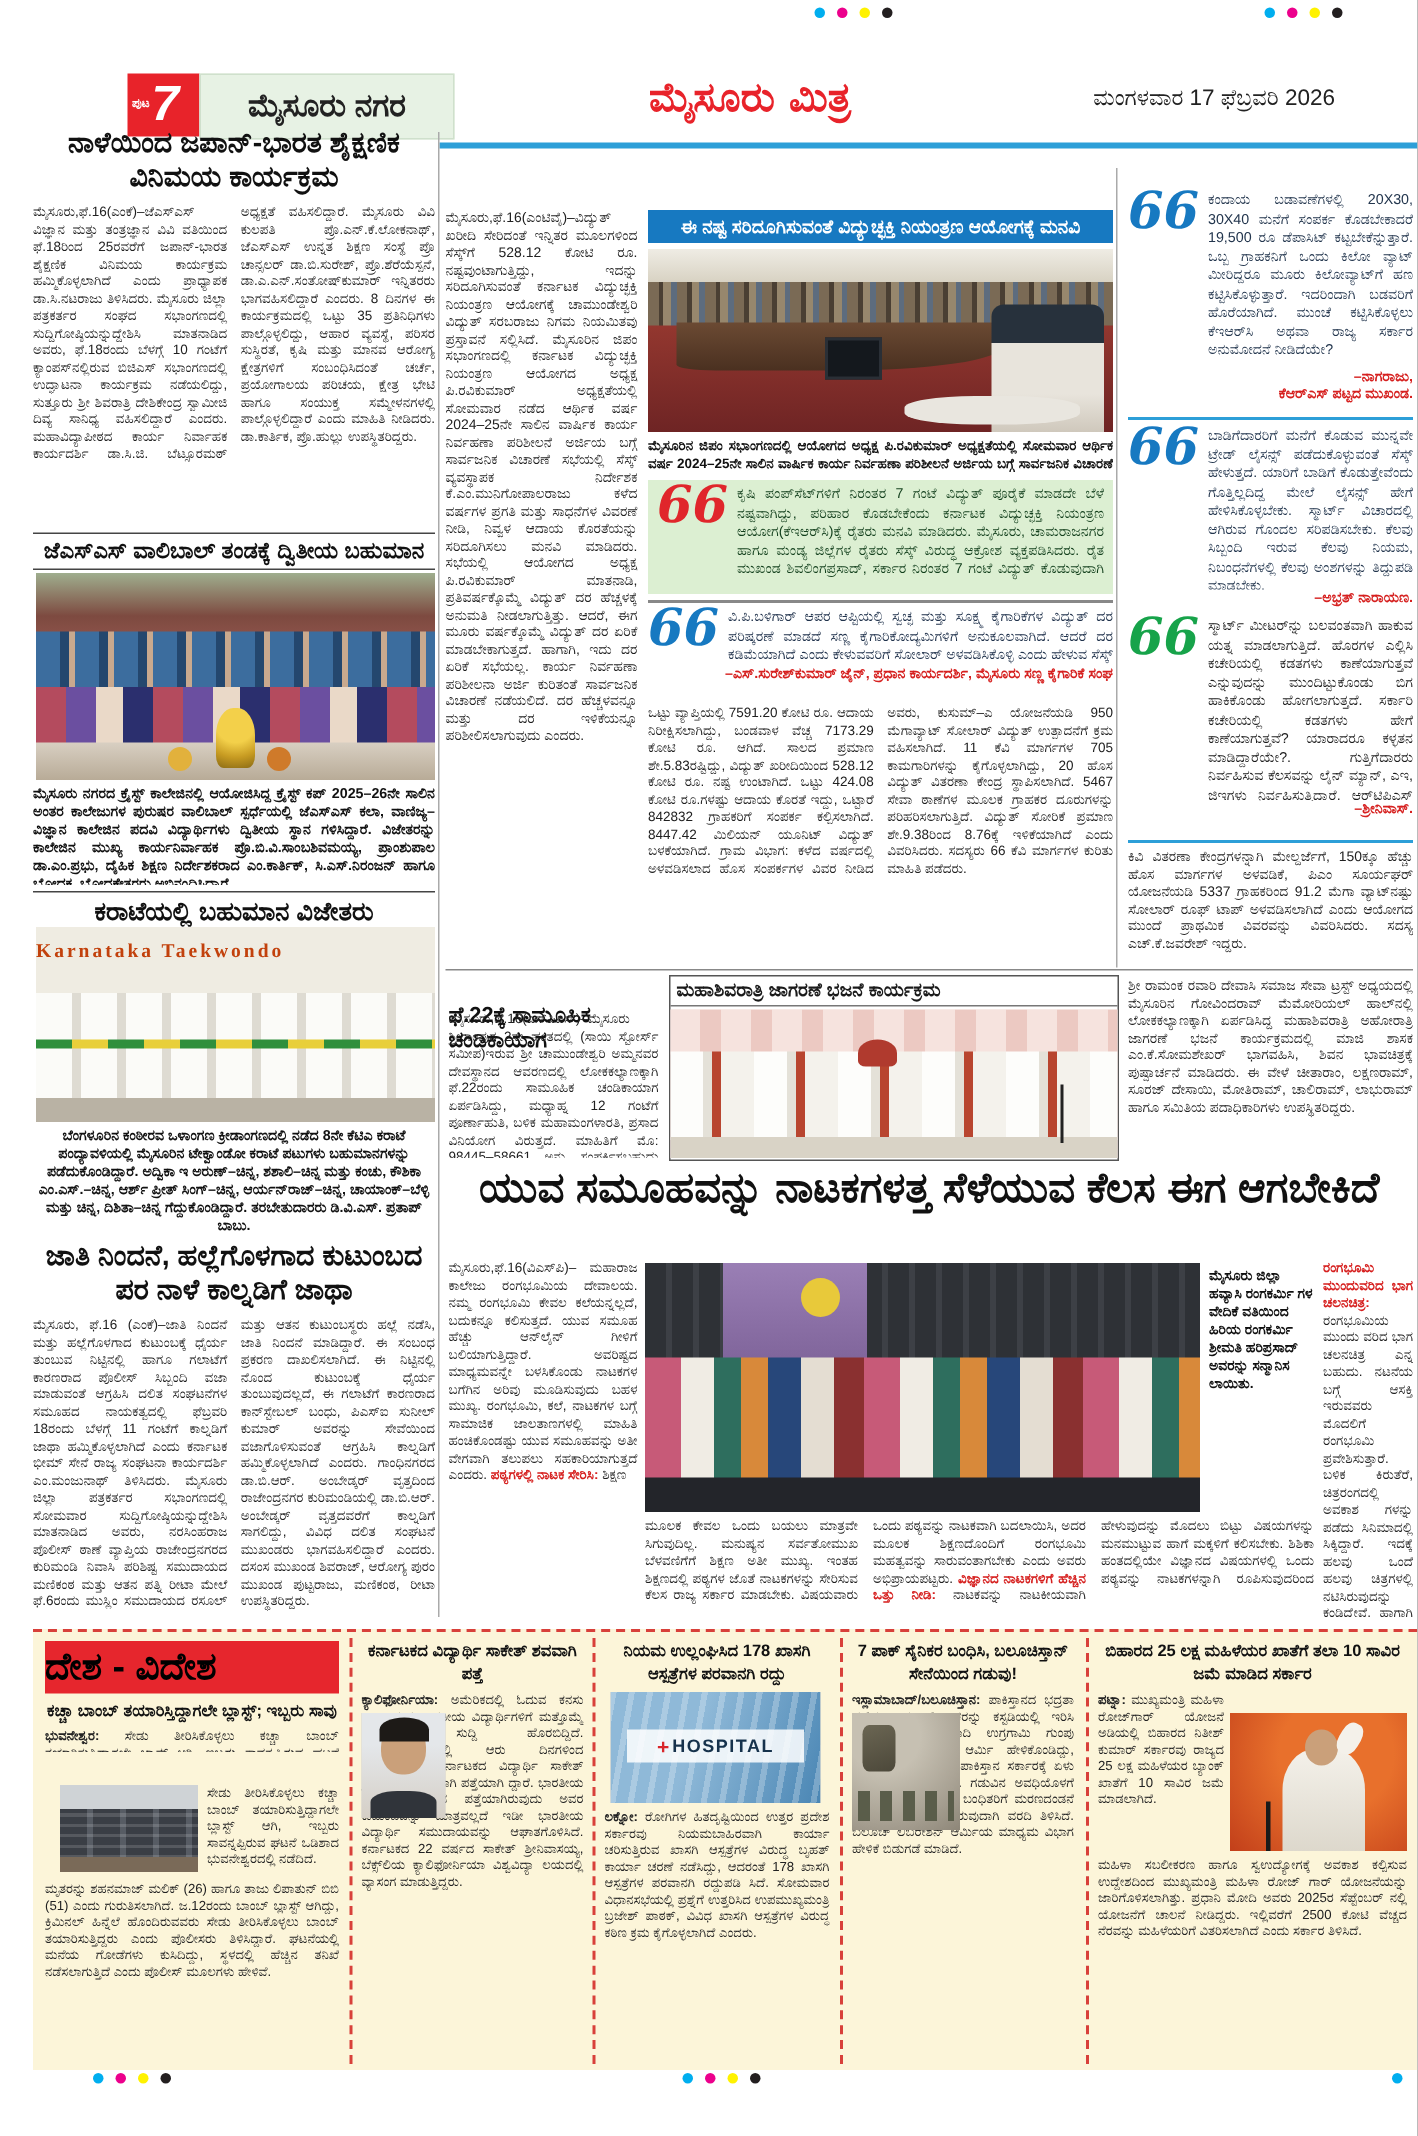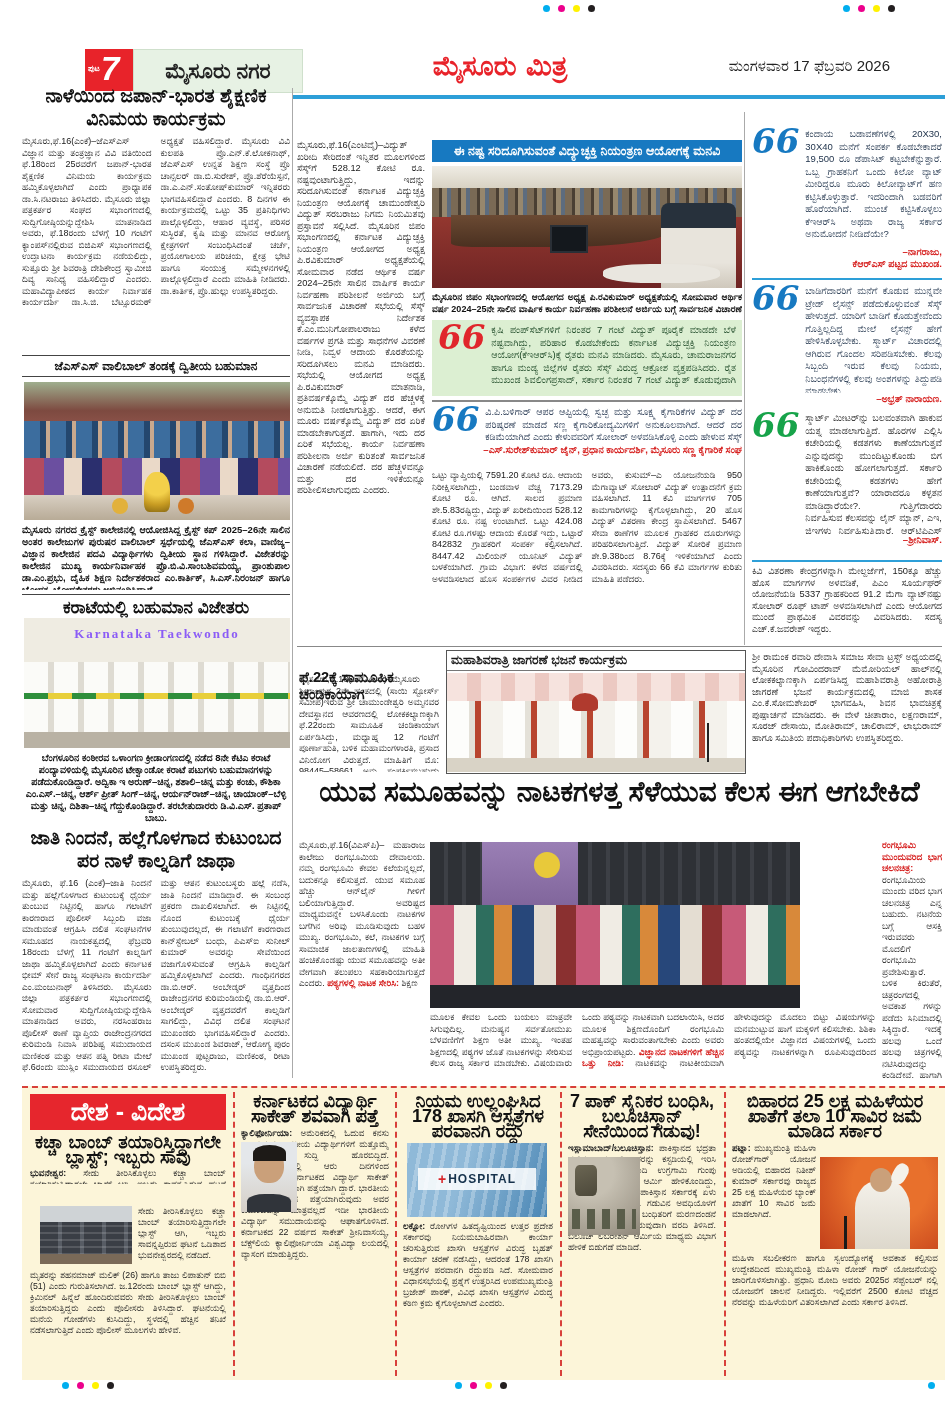--- a/index.html
+++ b/index.html
@@ -16,21 +16,21 @@
   .qmark{font-family:"DejaVu Serif",serif;font-weight:bold;font-style:italic;
          font-size:34px;line-height:22px;float:left;margin:2px 6px 0 0;}
   .quote{font-size:9.5px;line-height:12.5px;text-align:justify;overflow:hidden;}
   .attrib{font-size:9.5px;font-weight:bold;color:#d6201f;text-align:right;}
   .vrule{width:1px;background:#aaa;}
   .hrule{height:1px;background:#888;}
   .photo{position:absolute;overflow:hidden;background:#ccc;}
   .layer{position:absolute;}
   .dashed-sep{position:absolute;width:0;border-left:2px dashed #d8403a;}
   .regdot{position:absolute;width:7px;height:7px;border-radius:50%;}
-  .worldhead{font-size:18px;line-height:15px;font-weight:bold;text-align:center;color:#111;}
+  .worldhead{font-size:11px;line-height:15px;font-weight:bold;text-align:center;color:#111;}
   .worldbody{font-size:8.8px;line-height:11px;text-align:justify;overflow:hidden;color:#222;}
 </style>
 </head>
 <body>
 
 <div class="page">
 
   <div class="regdot" style="left:543px;top:5px;background:#00aeef"></div>
   <div class="regdot" style="left:558px;top:5px;background:#ec008c"></div>
   <div class="regdot" style="left:573px;top:5px;background:#fff200"></div>
@@ -59,35 +59,35 @@
   <div class="abs" style="left:380px;top:50px;width:240px;text-align:center;font-size:27px;font-weight:bold;color:#e8232a;font-family:'DejaVu Serif',serif;">ಮೈಸೂರು ಮಿತ್ರ</div>
   <div class="abs" style="left:660px;top:57px;width:230px;text-align:right;font-size:15px;font-weight:normal;color:#222;">ಮಂಗಳವಾರ 17 ಫೆಬ್ರವರಿ 2026</div>
   <div class="abs" style="left:293px;top:95px;width:652px;height:4px;background:#2d9fd8;"></div>
 
   <div class="vrule abs" style="left:292px;top:88px;height:990px;"></div>
   <div class="vrule abs" style="left:744px;top:112px;height:533px;"></div>
 
   <div class="abs hl" style="left:22px;top:84px;width:268px;font-size:19px;line-height:23px;">ನಾಳೆಯಿಂದ ಜಪಾನ್-ಭಾರತ ಶೈಕ್ಷಣಿಕ ವಿನಿಮಯ ಕಾರ್ಯಕ್ರಮ</div>
   <div class="abs bt cols2" style="left:22px;top:136px;width:268px;height:212px;">ಮೈಸೂರು,ಫೆ.16(ಎಂಕೆ)–ಜೆಎಸ್‌ಎಸ್ ವಿಜ್ಞಾನ ಮತ್ತು ತಂತ್ರಜ್ಞಾನ ವಿವಿ ವತಿಯಿಂದ ಫೆ.18ರಿಂದ 25ರವರೆಗೆ ಜಪಾನ್-ಭಾರತ ಶೈಕ್ಷಣಿಕ ವಿನಿಮಯ ಕಾರ್ಯಕ್ರಮ ಹಮ್ಮಿಕೊಳ್ಳಲಾಗಿದೆ ಎಂದು ಪ್ರಾಧ್ಯಾಪಕ ಡಾ.ಸಿ.ನಟರಾಜು ತಿಳಿಸಿದರು. ಮೈಸೂರು ಜಿಲ್ಲಾ ಪತ್ರಕರ್ತರ ಸಂಘದ ಸಭಾಂಗಣದಲ್ಲಿ ಸುದ್ದಿಗೋಷ್ಠಿಯನ್ನುದ್ದೇಶಿಸಿ ಮಾತನಾಡಿದ ಅವರು, ಫೆ.18ರಂದು ಬೆಳಗ್ಗೆ 10 ಗಂಟೆಗೆ ಕ್ಯಾಂಪಸ್‌ನಲ್ಲಿರುವ ಬಿಜಿಎಸ್ ಸಭಾಂಗಣದಲ್ಲಿ ಉದ್ಘಾಟನಾ ಕಾರ್ಯಕ್ರಮ ನಡೆಯಲಿದ್ದು, ಸುತ್ತೂರು ಶ್ರೀ ಶಿವರಾತ್ರಿ ದೇಶಿಕೇಂದ್ರ ಸ್ವಾಮೀಜಿ ದಿವ್ಯ ಸಾನಿಧ್ಯ ವಹಿಸಲಿದ್ದಾರೆ ಎಂದರು. ಮಹಾವಿದ್ಯಾಪೀಠದ ಕಾರ್ಯ ನಿರ್ವಾಹಕ ಕಾರ್ಯದರ್ಶಿ ಡಾ.ಸಿ.ಜಿ. ಬೆಟ್ಸೂರಮಠ್ ಅಧ್ಯಕ್ಷತೆ ವಹಿಸಲಿದ್ದಾರೆ. ಮೈಸೂರು ವಿವಿ ಕುಲಪತಿ ಪ್ರೊ.ಎನ್.ಕೆ.ಲೋಕನಾಥ್, ಜೆಎಸ್‌ಎಸ್ ಉನ್ನತ ಶಿಕ್ಷಣ ಸಂಸ್ಥೆ ಪ್ರೊ ಚಾನ್ಸಲರ್ ಡಾ.ಬಿ.ಸುರೇಶ್, ಪ್ರೊ.ಶೆರೆಯೆಸ್ಪನೆ, ಡಾ.ಎ.ಎನ್.ಸಂತೋಷ್‌ಕುಮಾರ್ ಇನ್ನಿತರರು ಭಾಗವಹಿಸಲಿದ್ದಾರೆ ಎಂದರು. 8 ದಿನಗಳ ಈ ಕಾರ್ಯಕ್ರಮದಲ್ಲಿ ಒಟ್ಟು 35 ಪ್ರತಿನಿಧಿಗಳು ಪಾಲ್ಗೊಳ್ಳಲಿದ್ದು, ಆಹಾರ ವ್ಯವಸ್ಥೆ, ಪರಿಸರ ಸುಸ್ಥಿರತೆ, ಕೃಷಿ ಮತ್ತು ಮಾನವ ಆರೋಗ್ಯ ಕ್ಷೇತ್ರಗಳಿಗೆ ಸಂಬಂಧಿಸಿದಂತೆ ಚರ್ಚೆ, ಪ್ರಯೋಗಾಲಯ ಪರಿಚಯ, ಕ್ಷೇತ್ರ ಭೇಟಿ ಹಾಗೂ ಸಂಯುಕ್ತ ಸಮ್ಮೇಳನಗಳಲ್ಲಿ ಪಾಲ್ಗೊಳ್ಳಲಿದ್ದಾರೆ ಎಂದು ಮಾಹಿತಿ ನೀಡಿದರು. ಡಾ.ಕಾರ್ತಿಕ, ಪ್ರೊ.ಹುಲ್ಲು ಉಪಸ್ಥಿತರಿದ್ದರು.</div>
 
-  <div class="abs hl" style="left:22px;top:355px;width:268px;font-size:12px;border-top:1px solid #444;border-bottom:1px solid #444;padding:3px 0;">ಜೆಎಸ್‌ಎಸ್ ವಾಲಿಬಾಲ್ ತಂಡಕ್ಕೆ ದ್ವಿತೀಯ ಬಹುಮಾನ</div>
+  <div class="abs hl" style="left:22px;top:355px;width:268px;font-size:15px;border-top:1px solid #444;border-bottom:1px solid #444;padding:3px 0;">ಜೆಎಸ್‌ಎಸ್ ವಾಲಿಬಾಲ್ ತಂಡಕ್ಕೆ ದ್ವಿತೀಯ ಬಹುಮಾನ</div>
   <div class="photo" style="left:24px;top:382px;width:266px;height:138px;">
     <div class="layer" style="left:0;top:0;width:100%;height:30%;background:linear-gradient(180deg,#9fae8e 0%,#7d4a40 70%,#8a5148 100%);"></div>
     <div class="layer" style="left:0;top:28%;width:100%;height:30%;background:repeating-linear-gradient(90deg,#3c6d9e 0 16px,#24476e 16px 22px,#c9a98e 22px 26px);"></div>
     <div class="layer" style="left:0;top:55%;width:100%;height:28%;background:repeating-linear-gradient(90deg,#b44b5e 0 20px,#6b4fa0 20px 40px,#ead9c8 40px 58px,#2b2f6e 58px 78px);"></div>
     <div class="layer" style="left:0;bottom:0;width:100%;height:18%;background:linear-gradient(180deg,#d8cfc2,#b8ab97);"></div>
     <div class="layer" style="left:45%;bottom:6%;width:26px;height:40px;background:radial-gradient(circle at 50% 25%,#f3d04a 0 40%,#c79b22 70%,#8a6a14);border-radius:45% 45% 20% 20%;"></div>
     <div class="layer" style="left:33%;bottom:4%;width:16px;height:16px;border-radius:50%;background:#e2b13c;"></div>
     <div class="layer" style="left:58%;bottom:4%;width:16px;height:16px;border-radius:50%;background:#cf7a2a;"></div>
   </div>
   <div class="abs cap" style="left:22px;top:524px;width:268px;height:66px;">ಮೈಸೂರು ನಗರದ ಕ್ರೈಸ್ಟ್ ಕಾಲೇಜಿನಲ್ಲಿ ಆಯೋಜಿಸಿದ್ದ ಕ್ರೈಸ್ಟ್ ಕಪ್ 2025–26ನೇ ಸಾಲಿನ ಅಂತರ ಕಾಲೇಜುಗಳ ಪುರುಷರ ವಾಲಿಬಾಲ್ ಸ್ಪರ್ಧೆಯಲ್ಲಿ ಜೆಎಸ್‌ಎಸ್ ಕಲಾ, ವಾಣಿಜ್ಯ–ವಿಜ್ಞಾನ ಕಾಲೇಜಿನ ಪದವಿ ವಿದ್ಯಾರ್ಥಿಗಳು ದ್ವಿತೀಯ ಸ್ಥಾನ ಗಳಿಸಿದ್ದಾರೆ. ವಿಜೇತರನ್ನು ಕಾಲೇಜಿನ ಮುಖ್ಯ ಕಾರ್ಯನಿರ್ವಾಹಕ ಪ್ರೊ.ಬಿ.ವಿ.ಸಾಂಬಶಿವಮಯ್ಯ, ಪ್ರಾಂಶುಪಾಲ ಡಾ.ಎಂ.ಪ್ರಭು, ದೈಹಿಕ ಶಿಕ್ಷಣ ನಿರ್ದೇಶಕರಾದ ಎಂ.ಕಾರ್ತಿಕ್, ಸಿ.ಎಸ್.ನಿರಂಜನ್ ಹಾಗೂ ಬೋಧಕ, ಬೋಧಕೇತರರು ಅಭಿನಂದಿಸಿದ್ದಾರೆ.</div>
 
   <div class="abs hl" style="left:22px;top:594px;width:268px;font-size:17px;border-top:1px solid #444;padding-top:3px;">ಕರಾಟೆಯಲ್ಲಿ ಬಹುಮಾನ ವಿಜೇತರು</div>
   <div class="photo" style="left:24px;top:618px;width:266px;height:130px;background:#efece2;">
-    <div class="layer" style="left:0;top:8px;width:100%;text-align:center;font-family:'Liberation Serif',serif;font-size:13px;font-weight:bold;color:#8b5cf6;letter-spacing:2px;">Karnataka Taekwondo</div>
+    <div class="layer" style="left:0;top:8px;width:100%;text-align:left;font-family:'Liberation Serif',serif;font-size:13px;font-weight:bold;color:#c2410c;letter-spacing:2px;">Karnataka Taekwondo</div>
     <div class="layer" style="left:0;top:34%;width:100%;height:56%;background:repeating-linear-gradient(90deg,#fbfbf8 0 24px,#dedbd2 24px 30px);"></div>
     <div class="layer" style="left:0;top:58%;width:100%;height:6px;background:repeating-linear-gradient(90deg,#2f8f3c 0 24px,#e8cf3a 24px 48px);"></div>
     <div class="layer" style="left:0;bottom:0;width:100%;height:12%;background:#b9b2a4;"></div>
   </div>
   <div class="abs cap" style="left:22px;top:752px;width:268px;height:70px;text-align:center;">ಬೆಂಗಳೂರಿನ ಕಂಠೀರವ ಒಳಾಂಗಣ ಕ್ರೀಡಾಂಗಣದಲ್ಲಿ ನಡೆದ 8ನೇ ಕೆಟಿಎ ಕರಾಟೆ ಪಂದ್ಯಾವಳಿಯಲ್ಲಿ ಮೈಸೂರಿನ ಟೇಕ್ವಾಂಡೋ ಕರಾಟೆ ಪಟುಗಳು ಬಹುಮಾನಗಳನ್ನು ಪಡೆದುಕೊಂಡಿದ್ದಾರೆ. ಅದ್ವಿಕಾ ಇ ಅರುಣ್–ಚಿನ್ನ, ಶಶಾಲಿ–ಚಿನ್ನ ಮತ್ತು ಕಂಚು, ಕೌಶಿಕಾ ಎಂ.ಎಸ್.–ಚಿನ್ನ, ಆರ್ಶ್ ಪ್ರೀತ್ ಸಿಂಗ್–ಚಿನ್ನ, ಆರ್ಯನ್‌ರಾಜ್–ಚಿನ್ನ, ಚಾಯಾಂಕ್–ಬೆಳ್ಳಿ ಮತ್ತು ಚಿನ್ನ, ದಿಶಿತಾ–ಚಿನ್ನ ಗೆದ್ದುಕೊಂಡಿದ್ದಾರೆ. ತರಬೇತುದಾರರು ಡಿ.ವಿ.ಎಸ್. ಪ್ರತಾಪ್ ಬಾಬು.</div>
 
   <div class="abs hl" style="left:22px;top:826px;width:268px;font-size:19px;line-height:23px;">ಜಾತಿ ನಿಂದನೆ, ಹಲ್ಲೆಗೊಳಗಾದ ಕುಟುಂಬದ ಪರ ನಾಳೆ ಕಾಲ್ನಡಿಗೆ ಜಾಥಾ</div>
   <div class="abs bt cols2" style="left:22px;top:878px;width:268px;height:200px;">ಮೈಸೂರು, ಫೆ.16 (ಎಂಕೆ)–ಜಾತಿ ನಿಂದನೆ ಮತ್ತು ಹಲ್ಲೆಗೊಳಗಾದ ಕುಟುಂಬಕ್ಕೆ ಧೈರ್ಯ ತುಂಬುವ ನಿಟ್ಟಿನಲ್ಲಿ ಹಾಗೂ ಗಲಾಟೆಗೆ ಕಾರಣರಾದ ಪೊಲೀಸ್ ಸಿಬ್ಬಂದಿ ವಜಾ ಮಾಡುವಂತೆ ಆಗ್ರಹಿಸಿ ದಲಿತ ಸಂಘಟನೆಗಳ ಸಮೂಹದ ನಾಯಕತ್ವದಲ್ಲಿ ಫೆಬ್ರವರಿ 18ರಂದು ಬೆಳಗ್ಗೆ 11 ಗಂಟೆಗೆ ಕಾಲ್ನಡಿಗೆ ಜಾಥಾ ಹಮ್ಮಿಕೊಳ್ಳಲಾಗಿದೆ ಎಂದು ಕರ್ನಾಟಕ ಭೀಮ್ ಸೇನೆ ರಾಜ್ಯ ಸಂಘಟನಾ ಕಾರ್ಯದರ್ಶಿ ಎಂ.ಮಂಜುನಾಥ್ ತಿಳಿಸಿದರು. ಮೈಸೂರು ಜಿಲ್ಲಾ ಪತ್ರಕರ್ತರ ಸಭಾಂಗಣದಲ್ಲಿ ಸೋಮವಾರ ಸುದ್ದಿಗೋಷ್ಠಿಯನ್ನುದ್ದೇಶಿಸಿ ಮಾತನಾಡಿದ ಅವರು, ನರಸಿಂಹರಾಜ ಪೊಲೀಸ್ ಠಾಣೆ ವ್ಯಾಪ್ತಿಯ ರಾಜೇಂದ್ರನಗರದ ಕುರಿಮಂಡಿ ನಿವಾಸಿ ಪರಿಶಿಷ್ಟ ಸಮುದಾಯದ ಮಣಿಕಂಠ ಮತ್ತು ಆತನ ಪತ್ನಿ ರೀಟಾ ಮೇಲೆ ಫೆ.6ರಂದು ಮುಸ್ಲಿಂ ಸಮುದಾಯದ ರಸೂಲ್ ಮತ್ತು ಆತನ ಕುಟುಂಬಸ್ಥರು ಹಲ್ಲೆ ನಡೆಸಿ, ಜಾತಿ ನಿಂದನೆ ಮಾಡಿದ್ದಾರೆ. ಈ ಸಂಬಂಧ ಪ್ರಕರಣ ದಾಖಲಿಸಲಾಗಿದೆ. ಈ ನಿಟ್ಟಿನಲ್ಲಿ ನೊಂದ ಕುಟುಂಬಕ್ಕೆ ಧೈರ್ಯ ತುಂಬುವುದಲ್ಲದೆ, ಈ ಗಲಾಟೆಗೆ ಕಾರಣರಾದ ಕಾನ್‌ಸ್ಟೇಬಲ್ ಬಂಧು, ಪಿಎಸ್‌ಐ ಸುನೀಲ್ ಕುಮಾರ್ ಅವರನ್ನು ಸೇವೆಯಿಂದ ವಜಾಗೊಳಿಸುವಂತೆ ಆಗ್ರಹಿಸಿ ಕಾಲ್ನಡಿಗೆ ಹಮ್ಮಿಕೊಳ್ಳಲಾಗಿದೆ ಎಂದರು. ಗಾಂಧಿನಗರದ ಡಾ.ಬಿ.ಆರ್. ಅಂಬೇಡ್ಕರ್ ವೃತ್ತದಿಂದ ರಾಜೇಂದ್ರನಗರ ಕುರಿಮಂಡಿಯಲ್ಲಿ ಡಾ.ಬಿ.ಆರ್. ಅಂಬೇಡ್ಕರ್ ವೃತ್ತದವರೆಗೆ ಕಾಲ್ನಡಿಗೆ ಸಾಗಲಿದ್ದು, ವಿವಿಧ ದಲಿತ ಸಂಘಟನೆ ಮುಖಂಡರು ಭಾಗವಹಿಸಲಿದ್ದಾರೆ ಎಂದರು. ದಸಂಸ ಮುಖಂಡ ಶಿವರಾಜ್, ಆರೋಗ್ಯ ಪುರಂ ಮುಖಂಡ ಪುಟ್ಟರಾಜು, ಮಣಿಕಂಠ, ರೀಟಾ ಉಪಸ್ಥಿತರಿದ್ದರು.</div>
 
   <div class="abs bt" style="left:297px;top:140px;width:128px;height:500px;font-size:9.3px;">ಮೈಸೂರು,ಫೆ.16(ಎಂಟಿವೈ)–ವಿದ್ಯುತ್ ಖರೀದಿ ಸೇರಿದಂತೆ ಇನ್ನಿತರ ಮೂಲಗಳಿಂದ ಸೆಸ್ಕ್‌ಗೆ 528.12 ಕೋಟಿ ರೂ. ನಷ್ಟವುಂಟಾಗುತ್ತಿದ್ದು, ಇದನ್ನು ಸರಿದೂಗಿಸುವಂತೆ ಕರ್ನಾಟಕ ವಿದ್ಯುಚ್ಛಕ್ತಿ ನಿಯಂತ್ರಣ ಆಯೋಗಕ್ಕೆ ಚಾಮುಂಡೇಶ್ವರಿ ವಿದ್ಯುತ್ ಸರಬರಾಜು ನಿಗಮ ನಿಯಮಿತವು ಪ್ರಸ್ತಾವನೆ ಸಲ್ಲಿಸಿದೆ. ಮೈಸೂರಿನ ಜಿಪಂ ಸಭಾಂಗಣದಲ್ಲಿ ಕರ್ನಾಟಕ ವಿದ್ಯುಚ್ಛಕ್ತಿ ನಿಯಂತ್ರಣ ಆಯೋಗದ ಅಧ್ಯಕ್ಷ ಪಿ.ರವಿಕುಮಾರ್ ಅಧ್ಯಕ್ಷತೆಯಲ್ಲಿ ಸೋಮವಾರ ನಡೆದ ಆರ್ಥಿಕ ವರ್ಷ 2024–25ನೇ ಸಾಲಿನ ವಾರ್ಷಿಕ ಕಾರ್ಯ ನಿರ್ವಹಣಾ ಪರಿಶೀಲನೆ ಅರ್ಜಿಯ ಬಗ್ಗೆ ಸಾರ್ವಜನಿಕ ವಿಚಾರಣೆ ಸಭೆಯಲ್ಲಿ ಸೆಸ್ಕ್ ವ್ಯವಸ್ಥಾಪಕ ನಿರ್ದೇಶಕ ಕೆ.ಎಂ.ಮುನಿಗೋಪಾಲರಾಜು ಕಳೆದ ವರ್ಷಗಳ ಪ್ರಗತಿ ಮತ್ತು ಸಾಧನೆಗಳ ವಿವರಣೆ ನೀಡಿ, ನಿವ್ವಳ ಆದಾಯ ಕೊರತೆಯನ್ನು ಸರಿದೂಗಿಸಲು ಮನವಿ ಮಾಡಿದರು. ಸಭೆಯಲ್ಲಿ ಆಯೋಗದ ಅಧ್ಯಕ್ಷ ಪಿ.ರವಿಕುಮಾರ್ ಮಾತನಾಡಿ, ಪ್ರತಿವರ್ಷಕ್ಕೊಮ್ಮೆ ವಿದ್ಯುತ್ ದರ ಹೆಚ್ಚಳಕ್ಕೆ ಅನುಮತಿ ನೀಡಲಾಗುತ್ತಿತ್ತು. ಆದರೆ, ಈಗ ಮೂರು ವರ್ಷಕ್ಕೊಮ್ಮೆ ವಿದ್ಯುತ್ ದರ ಏರಿಕೆ ಮಾಡಬೇಕಾಗುತ್ತದೆ. ಹಾಗಾಗಿ, ಇದು ದರ ಏರಿಕೆ ಸಭೆಯಲ್ಲ. ಕಾರ್ಯ ನಿರ್ವಹಣಾ ಪರಿಶೀಲನಾ ಅರ್ಜಿ ಕುರಿತಂತೆ ಸಾರ್ವಜನಿಕ ವಿಚಾರಣೆ ನಡೆಯಲಿದೆ. ದರ ಹೆಚ್ಚಳವನ್ನೂ ಮತ್ತು ದರ ಇಳಿಕೆಯನ್ನೂ ಪರಿಶೀಲಿಸಲಾಗುವುದು ಎಂದರು.</div>
@@ -159,41 +159,42 @@
     <span>ಶಿಕ್ಷಣ</span>
   </div>
 
   <div class="photo" style="left:430px;top:842px;width:370px;height:166px;background:#36393f;">
     <div class="layer" style="left:0;top:0;width:100%;height:45%;background:repeating-linear-gradient(90deg,#2e3136 0 14px,#3d4046 14px 18px);"></div>
     <div class="layer" style="left:14%;top:0;width:26%;height:48%;background:linear-gradient(180deg,#9a7fb5,#7a5f95);"></div>
     <div class="layer" style="left:28%;top:6%;width:26px;height:26px;border-radius:50%;background:#e8c93a;"></div>
     <div class="layer" style="left:0;top:38%;width:100%;height:50%;background:repeating-linear-gradient(90deg,#c75a78 0 24px,#f0ece4 24px 46px,#2e6e5e 46px 64px,#d8893a 64px 82px,#27477a 82px 104px,#e4ddd2 104px 126px,#8a3030 126px 146px);"></div>
     <div class="layer" style="left:0;bottom:0;width:100%;height:14%;background:#23252a;"></div>
   </div>
+  <div class="abs cap" style="left:806px;top:844px;width:70px;height:164px;font-size:9.3px;line-height:12px;text-align:left;">ಮೈಸೂರು ಜಿಲ್ಲಾ ಹವ್ಯಾಸಿ ರಂಗಕರ್ಮಿ ಗಳ ವೇದಿಕೆ ವತಿಯಿಂದ ಹಿರಿಯ ರಂಗಕರ್ಮಿ ಶ್ರೀಮತಿ ಹರಿಪ್ರಸಾದ್ ಅವರನ್ನು ಸನ್ಮಾನಿಸ ಲಾಯಿತು.</div>
 
   <div class="abs bt" style="left:882px;top:840px;width:60px;height:238px;">
     <b class="redtxt">ರಂಗಭೂಮಿ ಮುಂದುವರಿದ ಭಾಗ ಚಲನಚಿತ್ರ:</b>
     <span>ರಂಗಭೂಮಿಯ ಮುಂದು ವರಿದ ಭಾಗ ಚಲನಚಿತ್ರ ಎನ್ನ ಬಹುದು. ನಟನೆಯ ಬಗ್ಗೆ ಆಸಕ್ತಿ ಇರುವವರು ಮೊದಲಿಗೆ ರಂಗಭೂಮಿ ಪ್ರವೇಶಿಸುತ್ತಾರೆ. ಬಳಿಕ ಕಿರುತೆರೆ, ಚಿತ್ರರಂಗದಲ್ಲಿ ಅವಕಾಶ ಗಳನ್ನು ಪಡೆದು ಸಿನಿಮಾದಲ್ಲಿ ಸಿಕ್ಕಿದ್ದಾರೆ. ಇದಕ್ಕೆ ಹಲವು ಒಂದೆ ಹಲವು ಚಿತ್ರಗಳಲ್ಲಿ ನಟಿಸಿರುವುದನ್ನು ಕಂಡಿದ್ದೇವೆ. ಹಾಗಾಗಿ ಅನುಭವ ಪಡೆದ ಕಲಾವಿದರು ಹೆಮ್ಮೆಯ ಮೈಸೂರಿನ ರಾಜ್ಯೋತ್ಸವ ಪ್ರಶಸ್ತಿ ದೊರೆಕಿರುವುದು ಕೃಷ್ಣಪ್ಪನವರಿಗೆ ಸಂದ ಗೌರವ ಎಂದರು.</span>
   </div>
 
   <div class="abs bt cols3" style="left:430px;top:1012px;width:446px;height:66px;">
     <span>ಮೂಲಕ ಕೇವಲ ಒಂದು ಬಯಲು ಮಾತ್ರವೇ ಸಿಗುವುದಿಲ್ಲ. ಮನುಷ್ಯನ ಸರ್ವತೋಮುಖ ಬೆಳವಣಿಗೆಗೆ ಶಿಕ್ಷಣ ಅತೀ ಮುಖ್ಯ. ಇಂತಹ ಶಿಕ್ಷಣದಲ್ಲಿ ಪಠ್ಯಗಳ ಜೊತೆ ನಾಟಕಗಳನ್ನು ಸೇರಿಸುವ ಕೆಲಸ ರಾಜ್ಯ ಸರ್ಕಾರ ಮಾಡಬೇಕು. ವಿಷಯವಾರು ಒಂದು ಪಠ್ಯವನ್ನು ನಾಟಕವಾಗಿ ಬದಲಾಯಿಸಿ, ಅದರ ಮೂಲಕ ಶಿಕ್ಷಣದೊಂದಿಗೆ ರಂಗಭೂಮಿ ಮಹತ್ವವನ್ನು ಸಾರುವಂತಾಗಬೇಕು ಎಂದು ಅವರು ಅಭಿಪ್ರಾಯಪಟ್ಟರು.</span>
     <b class="redtxt">ವಿಜ್ಞಾನದ ನಾಟಕಗಳಿಗೆ ಹೆಚ್ಚಿನ ಒತ್ತು ನೀಡಿ:</b>
     <span>ನಾಟಕವನ್ನು ನಾಟಕೀಯವಾಗಿ ಹೇಳುವುದನ್ನು ಮೊದಲು ಬಿಟ್ಟು ವಿಷಯಗಳನ್ನು ಮನಮುಟ್ಟುವ ಹಾಗೆ ಮಕ್ಕಳಿಗೆ ಕಲಿಸಬೇಕು. ಶಿಶಿಕಾ ಹಂತದಲ್ಲಿಯೇ ವಿಜ್ಞಾನದ ವಿಷಯಗಳಲ್ಲಿ ಒಂದು ಪಠ್ಯವನ್ನು ನಾಟಕಗಳನ್ನಾಗಿ ರೂಪಿಸುವುದರಿಂದ ಮಕ್ಕಳಲ್ಲಿ ವಿಷಯಗಳ ಮೇಲೆ ರೋಚಕತೆ ಹುಟ್ಟುವಂತಾಗುತ್ತದೆ ಎಂದು ಸಲಹೆ ನೀಡಿದರು.</span>
   </div>
 
   <div class="abs" style="left:22px;top:1086px;width:923px;height:292px;background:#fcf5d9;border-top:2px dashed #d8403a;">
 
     <div class="dashed-sep" style="left:211px;top:4px;height:284px;"></div>
     <div class="dashed-sep" style="left:373px;top:4px;height:284px;"></div>
     <div class="dashed-sep" style="left:538px;top:4px;height:284px;"></div>
     <div class="dashed-sep" style="left:702px;top:4px;height:284px;"></div>
 
     <div class="abs" style="left:8px;top:6px;width:196px;">
-      <div style="background:#e6262d;color:#ffffff;text-align:center;font-size:25px;font-weight:bold;padding:3px 0;">ದೇಶ - ವಿದೇಶ</div>
+      <div style="background:#e6262d;color:#000000;font-size:25px;font-weight:bold;padding:3px 0;">ದೇಶ - ವಿದೇಶ</div>
       <div class="worldhead" style="margin-top:5px;">ಕಚ್ಚಾ ಬಾಂಬ್ ತಯಾರಿಸ್ತಿದ್ದಾಗಲೇ ಬ್ಲಾಸ್ಟ್; ಇಬ್ಬರು ಸಾವು</div>
       <div class="worldbody" style="margin-top:3px;height:16px;"><b>ಭುವನೇಶ್ವರ:</b> <span>ಸೇಡು ತೀರಿಸಿಕೊಳ್ಳಲು ಕಚ್ಚಾ ಬಾಂಬ್ ತಯಾರಿಸುತ್ತಿದ್ದಾಗಲೇ ಬ್ಲಾಸ್ಟ್ ಆಗಿ, ಇಬ್ಬರು ಸಾವನ್ನಪ್ಪಿರುವ ಘಟನೆ ಒಡಿಶಾದ ಭುವನೇಶ್ವರದಲ್ಲಿ ನಡೆದಿದೆ.</span></div>
       <div style="position:relative;height:60px;margin-top:22px;">
         <div class="photo" style="left:10px;top:0;width:92px;height:58px;">
           <div class="layer" style="left:0;top:0;width:100%;height:32%;background:#cfd3d6;"></div>
           <div class="layer" style="left:0;top:28%;width:100%;height:56%;background:repeating-linear-gradient(90deg,#3a3e45 0 18px,#575c64 18px 22px);"></div>
           <div class="layer" style="left:0;top:28%;width:100%;height:56%;background:repeating-linear-gradient(0deg,rgba(255,255,255,.14) 0 2px,transparent 2px 7px);"></div>
           <div class="layer" style="left:0;bottom:0;width:100%;height:18%;background:#7a6a58;"></div>
         </div>
         <div class="worldbody abs" style="left:108px;top:0;width:88px;height:58px;">ಸೇಡು ತೀರಿಸಿಕೊಳ್ಳಲು ಕಚ್ಚಾ ಬಾಂಬ್ ತಯಾರಿಸುತ್ತಿದ್ದಾಗಲೇ ಬ್ಲಾಸ್ಟ್ ಆಗಿ, ಇಬ್ಬರು ಸಾವನ್ನಪ್ಪಿರುವ ಘಟನೆ ಒಡಿಶಾದ ಭುವನೇಶ್ವರದಲ್ಲಿ ನಡೆದಿದೆ.</div>

